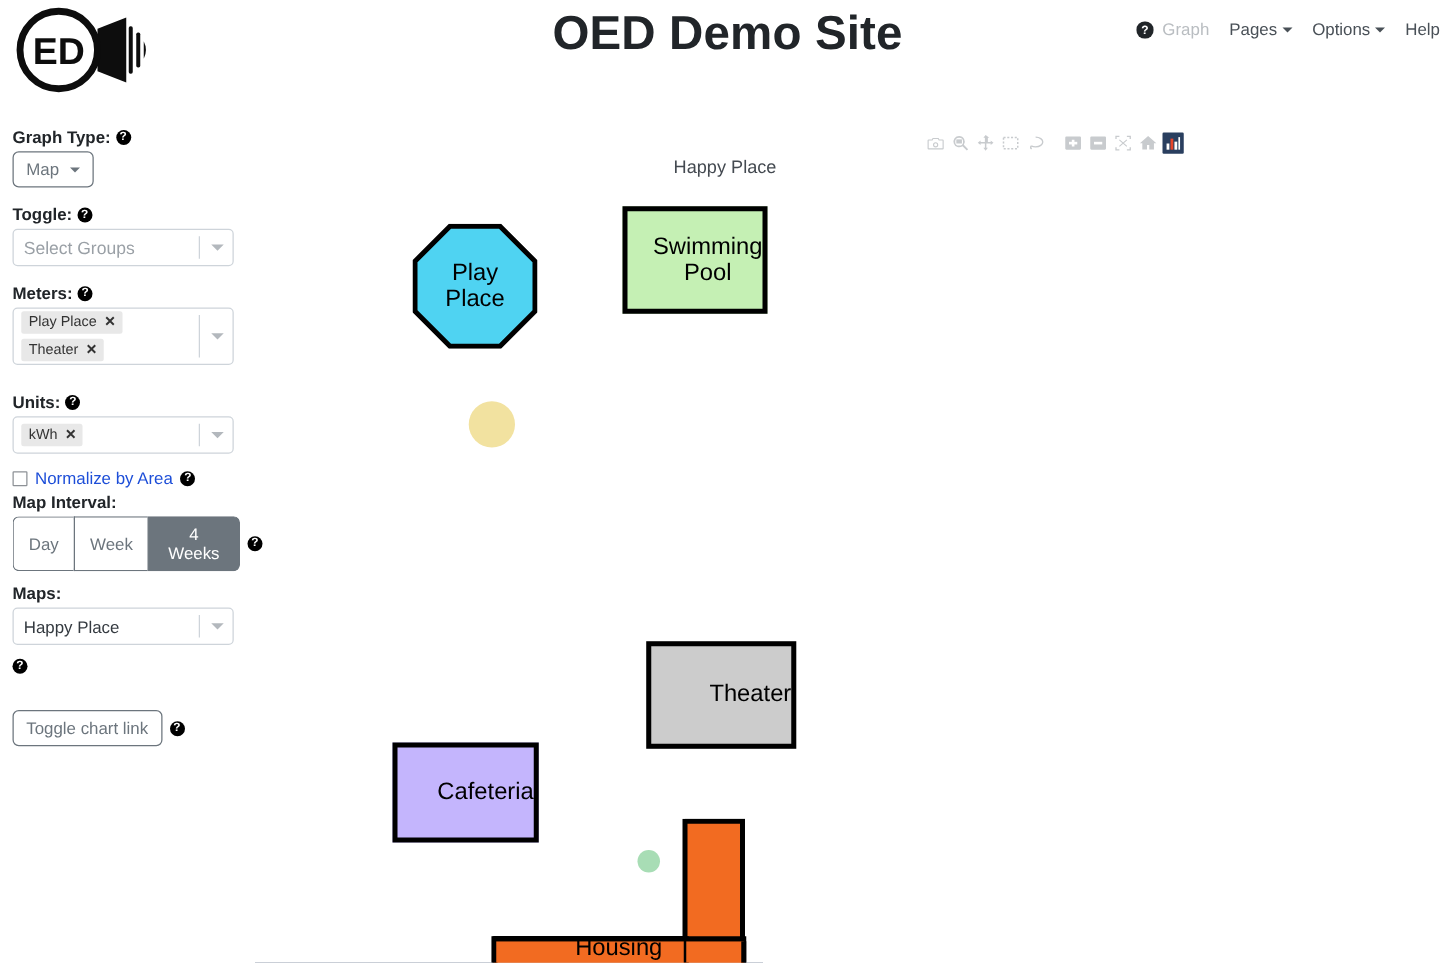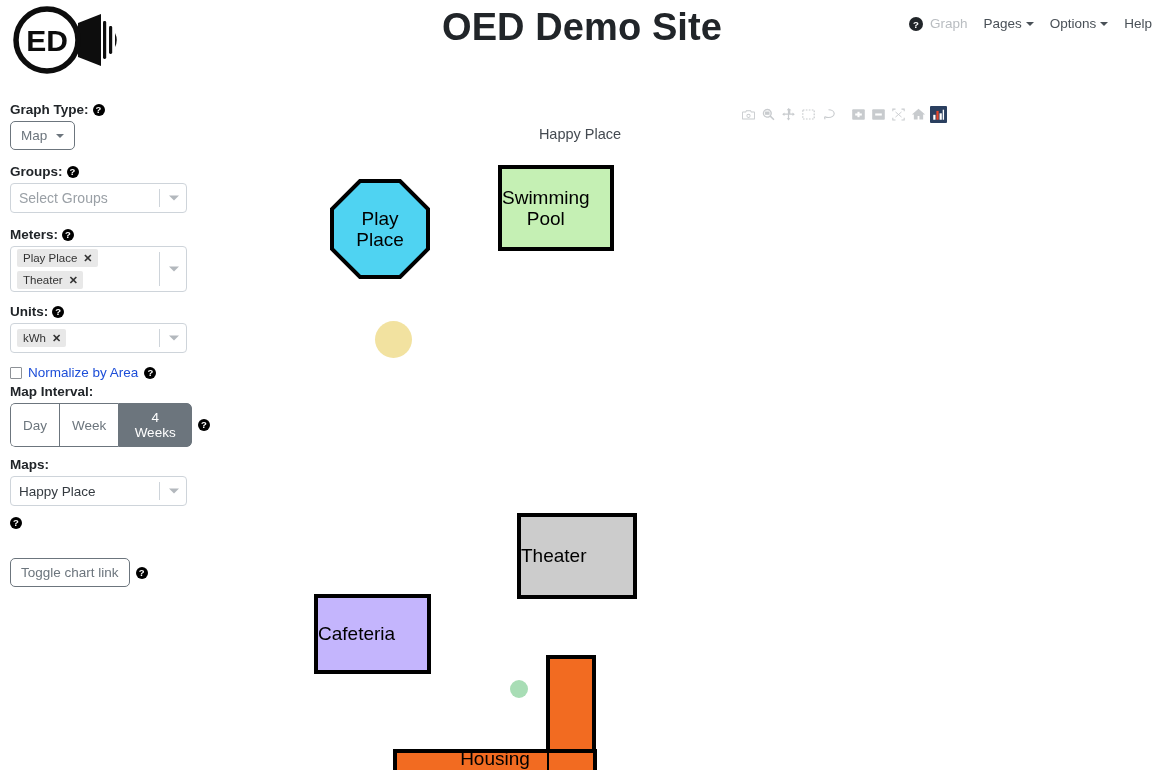--- a/index.html
+++ b/index.html
@@ -115,21 +115,21 @@
   .mb-icon {
     width: 17px; height: 17px; display: inline-flex;
     align-items: center; justify-content: center; cursor: pointer;
   }
   .mb-icon svg { display: block; }
   .mb-icon.active { background: #2a3f5f; border-radius: 1px; }
 
   .map-canvas { position: absolute; left: 0; top: 55px; width: 940px; height: 615px; }
   .bldg {
     position: absolute; border: 4px solid #000;
-    display: flex; align-items: center; justify-content: flex-start;
+    display: flex; align-items: center; justify-content: flex-end;
     text-align: center; color: #000; line-height: 1.12;
   }
   .bldg-label { font-size: 19px; }
   .dot { position: absolute; border-radius: 50%; }
 </style>
 </head>
 <body>
 
 <div class="page">
 
@@ -171,35 +171,35 @@
       <span>Graph Type:</span>
       <span class="qmark">?</span>
     </div>
     <button class="btn-outline" style="margin-bottom:14px;">
       <span>Map</span>
       <i class="caret"></i>
     </button>
 
     
     <div class="field-label">
-      <span>Groups:</span>
+      <span>Toggle:</span>
       <span class="qmark">?</span>
     </div>
     <div class="select-box" style="margin-bottom:14px;">
       <span class="select-placeholder">Select Groups</span>
       <span class="sep-v"></span>
       <span class="sel-caret"></span>
     </div>
 
     
     <div class="field-label">
       <span>Meters:</span>
       <span class="qmark">?</span>
     </div>
-    <div class="select-box" style="margin-bottom:12px;">
+    <div class="select-box" style="margin-bottom:22px;">
       <span class="tag">
         <span>Play Place</span>
         <span class="x">✕</span>
       </span>
       <span class="tag">
         <span>Theater</span>
         <span class="x">✕</span>
       </span>
       <span class="sep-v"></span>
       <span class="sel-caret"></span>

